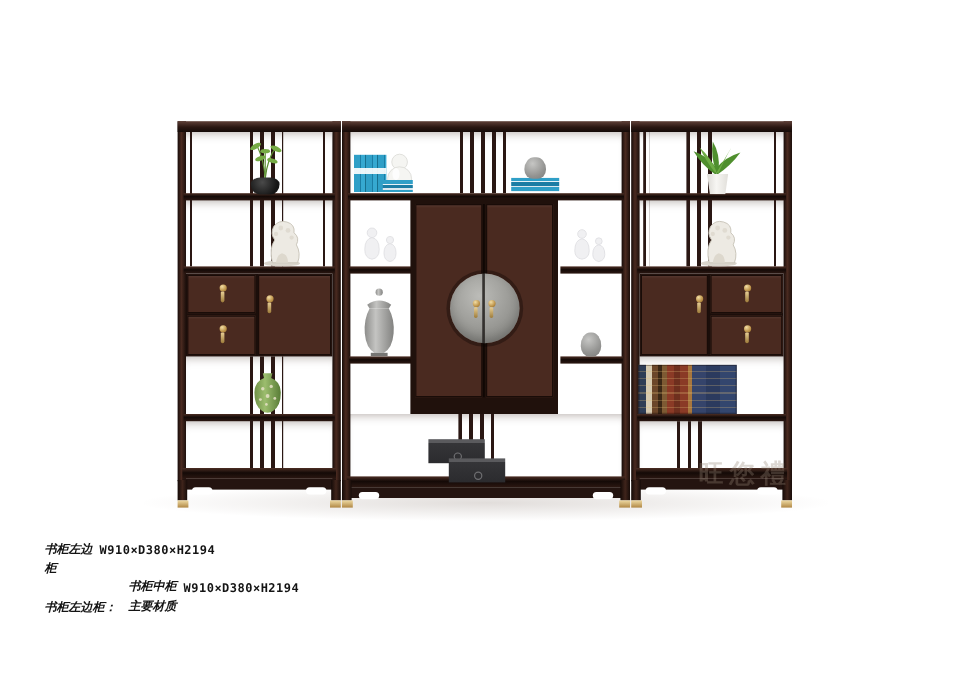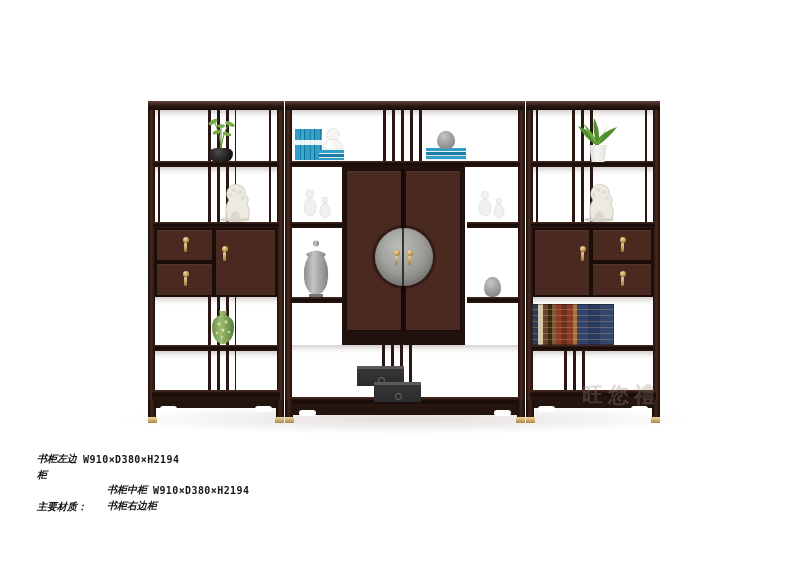--- a/index.html
+++ b/index.html
@@ -337,19 +337,19 @@
       <div class="spec-row">
         <span class="spec-name">书柜左边柜</span>
         <span class="spec-dims">W910×D380×H2194</span>
       </div>
       <div class="spec-row">
         <span class="spec-label"></span>
         <span class="spec-name">书柜中柜</span>
         <span class="spec-dims">W910×D380×H2194</span>
       </div>
       <div class="spec-row">
-        <span class="spec-label">主要材质：</span>
-        <span class="spec-name" style="width:auto;">书柜右边柜</span>
+        <span class="spec-label">书柜左边柜：</span>
+        <span class="spec-name" style="width:auto;">主要材质</span>
       </div>
     </div>
   </div>
 
 </div>
 
 </body></html>

